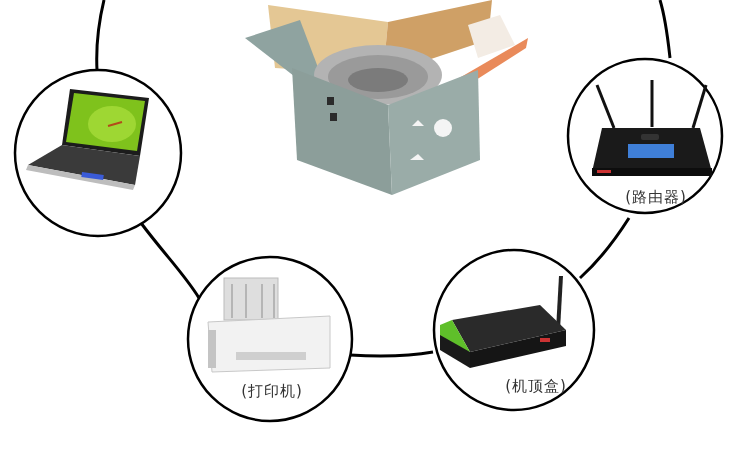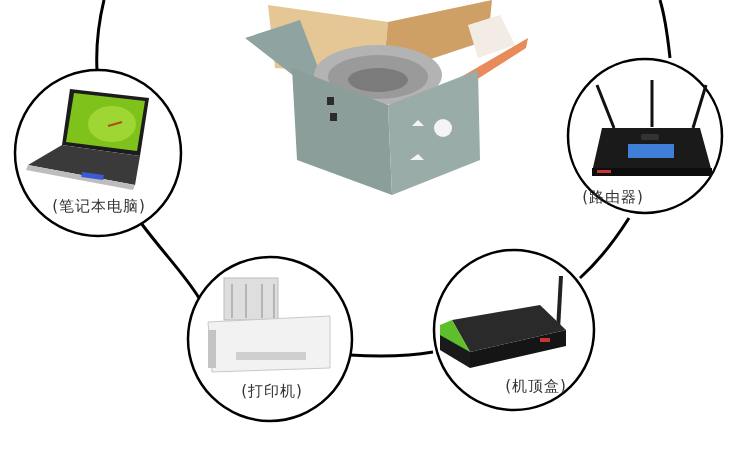--- a/index.html
+++ b/index.html
@@ -91,17 +91,16 @@
     <g>
       <line x1="561" y1="276" x2="558" y2="330" stroke="#222" stroke-width="4"></line>
       <polygon points="452,320 540,305 566,330 470,352" fill="#2a2a2a"></polygon>
       <polygon points="440,325 452,320 470,352 440,348" fill="#5fbf2a"></polygon>
       <polygon points="440,335 470,352 470,368 440,350" fill="#1a1a1a"></polygon>
       <polygon points="470,352 566,330 566,346 470,368" fill="#151515"></polygon>
       <rect x="540" y="338" width="10" height="4" fill="#c33"></rect>
     </g>
   </svg>
 
-  <div class="label" style="left:99px; top:197px;">(笔记本电脑)</div>
-  <div class="label" style="left:613px; top:188px;">(路由器)</div>
+  <div class="label" style="left:656px; top:188px;">(路由器)</div>
   <div class="label" style="left:272px; top:382px;text-align:right;">(打印机)</div>
   <div class="label" style="left:536px; top:377px;">(机顶盒)</div>
 </div>
 
 </body></html>

